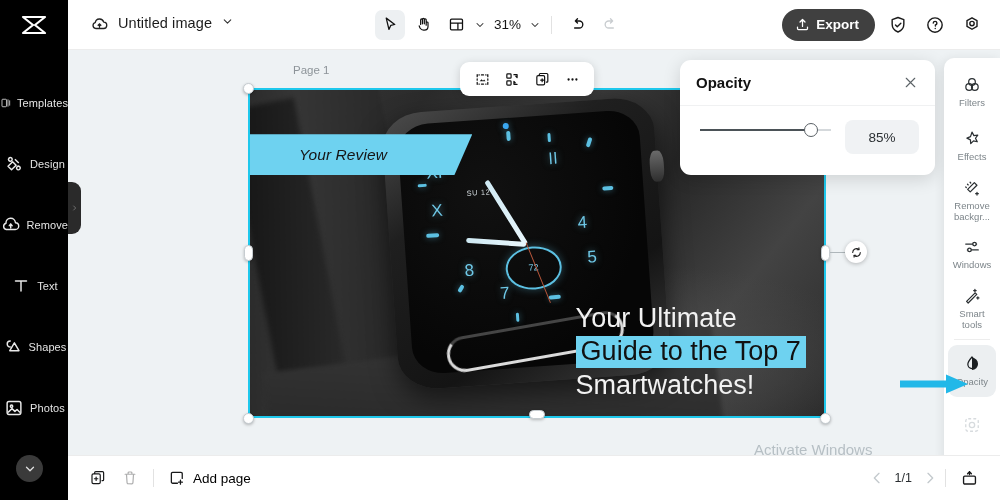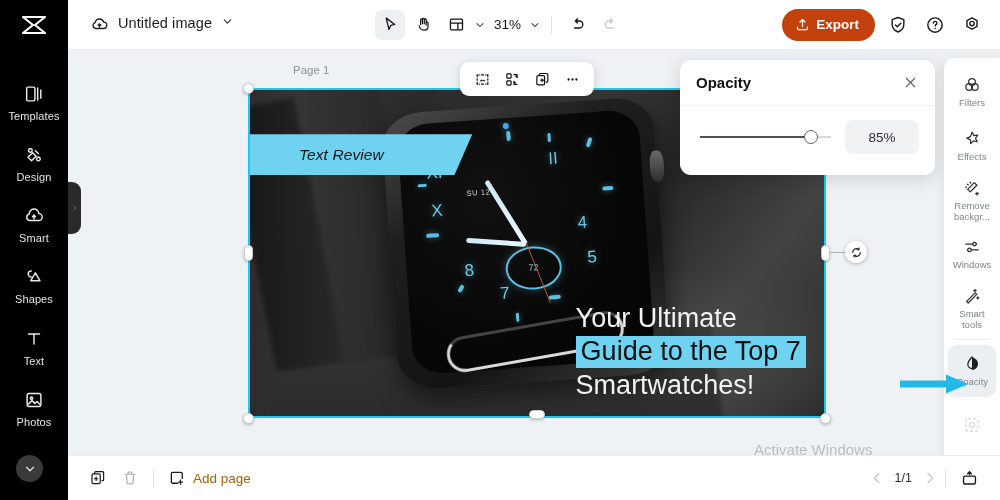--- a/index.html
+++ b/index.html
@@ -31,39 +31,39 @@
     width: 30px; height: 30px; border-radius: 7px; display: flex;
     align-items: center; justify-content: center; cursor: pointer;
   }
   .tool-btn.active { background: #edf0f2; }
   .zoom-val { font-size: 13.5px; color: #161616; padding: 0 5px; font-weight: 500; }
   .vdiv { width: 1px; height: 18px; background: #e2e2e2; margin: 0 7px; }
   .tb-right {
     position: absolute; right: 14px; display: flex; align-items: center; gap: 9px;
   }
   .export-btn {
-    height: 32px; border-radius: 16px; background: #c2410c;
+    height: 32px; border-radius: 16px; background: #404040;
     color: #fff; font-size: 13.5px; font-weight: 700;
     display: flex; align-items: center; gap: 6px; padding: 0 16px 0 13px;
     cursor: pointer; border: none;
   }
   .round-ic {
     width: 28px; height: 28px; display: flex; align-items: center;
     justify-content: center; cursor: pointer;
   }
 
   
   .sidebar {
     position: absolute; left: 0; top: 50px; width: 68px; height: 450px;
     background: #000; z-index: 30;
     display: flex; flex-direction: column; align-items: center;
     padding-top: 22px; overflow: hidden;
   }
   .sb-item {
-    width: 68px; height: 64px; display: flex; flex-direction: column;
+    width: 68px; height: 64px; display: flex; flex-direction: row;
     align-items: center; justify-content: center; gap: 5px; cursor: pointer;
     color: #e9e9e9;
   }
   .sb-label { font-size: 11px; color: #e4e4e4; letter-spacing: .1px; }
   .sb-item.dim { opacity: .45; }
   .sb-expand {
     position: absolute; left: 16px; bottom: 18px;
     width: 27px; height: 27px; border-radius: 50%;
     background: #3a3a3a; display: flex; align-items: center; justify-content: center;
     cursor: pointer;
@@ -207,21 +207,21 @@
   .opacity-panel {
     position: absolute; left: 680px; top: 60px; width: 255px; height: 115px;
     background: #fff; border-radius: 11px; box-shadow: 0 4px 18px rgba(0,0,0,.14);
     z-index: 25;
   }
   .op-head {
     height: 46px; display: flex; align-items: center; justify-content: space-between;
     padding: 0 16px; border-bottom: 1px solid #f0f1f2;
   }
   .op-title { font-size: 15px; font-weight: 700; color: #121212; }
-  .op-body { display: flex; align-items: center; padding: 14px 16px 0 20px; gap: 14px; }
+  .op-body { display: flex; padding: 14px 16px 0 20px; gap: 14px; }
   .slider-wrap { position: relative; flex: 1; height: 20px; }
   .slider-track {
     position: absolute; top: 9px; left: 0; right: 0; height: 2px; background: #d5d9dc;
   }
   .slider-fill {
     position: absolute; top: 9px; left: 0; width: 85%; height: 2px; background: #4b5257;
   }
   .slider-knob {
     position: absolute; top: 3px; left: 85%; margin-left: -7px;
     width: 14px; height: 14px; border-radius: 50%; background: #fff;
@@ -258,21 +258,21 @@
 
   
   .bottombar {
     position: absolute; left: 68px; bottom: 0; width: 932px; height: 45px;
     background: #fff; border-top: 1px solid #ececec;
     display: flex; align-items: center; padding: 0 14px; z-index: 32;
   }
   .bb-btn {
     height: 28px; display: flex; align-items: center; gap: 7px;
     padding: 0 7px; border-radius: 6px; cursor: pointer;
-    font-size: 13.5px; color: #a16207;
+    font-size: 13.5px; color: #000000;
   }
   .bb-btn.dim { opacity: .35; cursor: default; }
   .bb-right {
     margin-left: auto; display: flex; align-items: center; 
   }
   .page-nav { display: flex; align-items: center; gap: 10px; color: #8f979c; }
   .page-count { font-size: 12.5px; color: #2a2e31; }
   .chev-nav { cursor: pointer; }
 
   
@@ -391,34 +391,34 @@
         <path d="M5.5 14.5l5-5 3.8 3.8-5 5z" stroke-linejoin="round"></path>
         <path d="M13 6.8l4.2 4.2M9.2 5.4a2 2 0 1 1-2.8 2.8 2 2 0 0 1 2.8-2.8zM18 14.8a2 2 0 1 1-2.8 2.8 2 2 0 0 1 2.8-2.8z"></path>
       </svg>
       <span class="sb-label">Design</span>
     </div>
     <div class="sb-item">
       <svg width="22" height="22" viewBox="0 0 24 24" fill="none" stroke="#e9e9e9" stroke-width="1.6">
         <path d="M7 17h10a3.8 3.8 0 0 0 .3-7.6A5.3 5.3 0 0 0 6.7 10 3.6 3.6 0 0 0 7 17z" stroke-linejoin="round"></path>
         <path d="M12 15.3v-4M12 11l-1.6 1.7M12 11l1.6 1.7" stroke-linecap="round"></path>
       </svg>
-      <span class="sb-label">Smart</span>
+      <span class="sb-label">Remove</span>
+    </div>
+    <div class="sb-item">
+      <svg width="22" height="22" viewBox="0 0 24 24" fill="none" stroke="#e9e9e9" stroke-width="1.6">
+        <path d="M6 6.5h12M12 6.5v11" stroke-linecap="round"></path>
+      </svg>
+      <span class="sb-label">Text</span>
     </div>
     <div class="sb-item">
       <svg width="22" height="22" viewBox="0 0 24 24" fill="none" stroke="#e9e9e9" stroke-width="1.6">
         <path d="M9 5.5a3.3 3.3 0 1 0 0 6.6" stroke-linecap="round"></path>
         <path d="M13.5 7.5l5 8.5h-10z" stroke-linejoin="round"></path>
       </svg>
       <span class="sb-label">Shapes</span>
-    </div>
-    <div class="sb-item">
-      <svg width="22" height="22" viewBox="0 0 24 24" fill="none" stroke="#e9e9e9" stroke-width="1.6">
-        <path d="M6 6.5h12M12 6.5v11" stroke-linecap="round"></path>
-      </svg>
-      <span class="sb-label">Text</span>
     </div>
     <div class="sb-item">
       <svg width="22" height="22" viewBox="0 0 24 24" fill="none" stroke="#e9e9e9" stroke-width="1.6">
         <rect x="4.5" y="5" width="15" height="14" rx="2"></rect>
         <circle cx="9.3" cy="10" r="1.3"></circle>
         <path d="M5.4 17l4.4-4.3 3.2 3 2.3-2.1 3.3 3.4" stroke-linejoin="round"></path>
       </svg>
       <span class="sb-label">Photos</span>
     </div>
     <div class="sb-item dim">
@@ -476,21 +476,21 @@
             <div class="sub-dial">72</div>
 
             <div class="hand" style="width:31%;height:5px;background:linear-gradient(90deg,#e8f6fb,#cfe9f3);transform:rotate(-118deg);"></div>
             <div class="hand" style="width:25%;height:5px;background:linear-gradient(90deg,#e8f6fb,#cfe9f3);transform:rotate(188deg);"></div>
             <div class="hand" style="width:27%;height:1.4px;background:#b4553a;transform:rotate(72deg);"></div>
           </div>
           <div class="glare"></div>
         </div>
 
         <div class="ribbon">
-          <span class="ribbon-txt">Text Review</span>
+          <span class="ribbon-txt">Your Review</span>
         </div>
 
         <div class="headline">
           <div class="hl-line">Your Ultimate</div>
           <div><span class="hl-line hl-mark">Guide to the Top 7</span></div>
           <div class="hl-line">Smartwatches!</div>
         </div>
       </div>
     </div>
 

